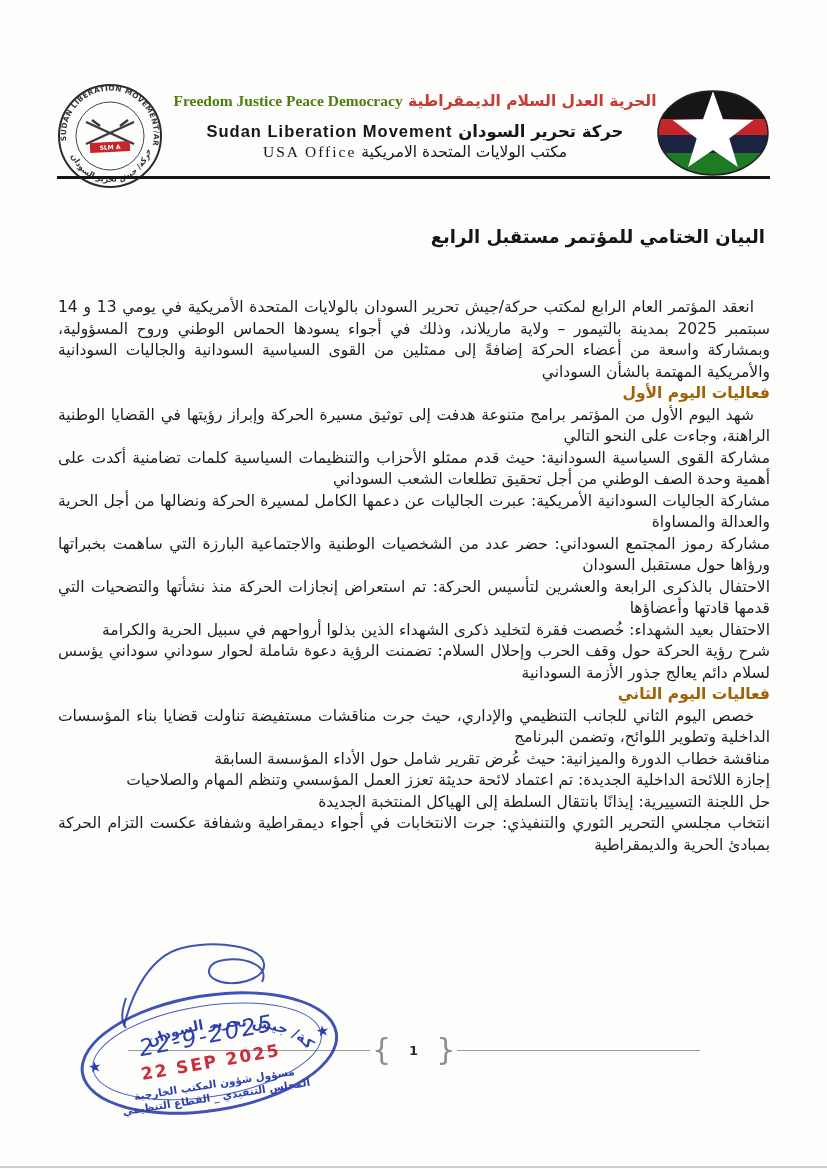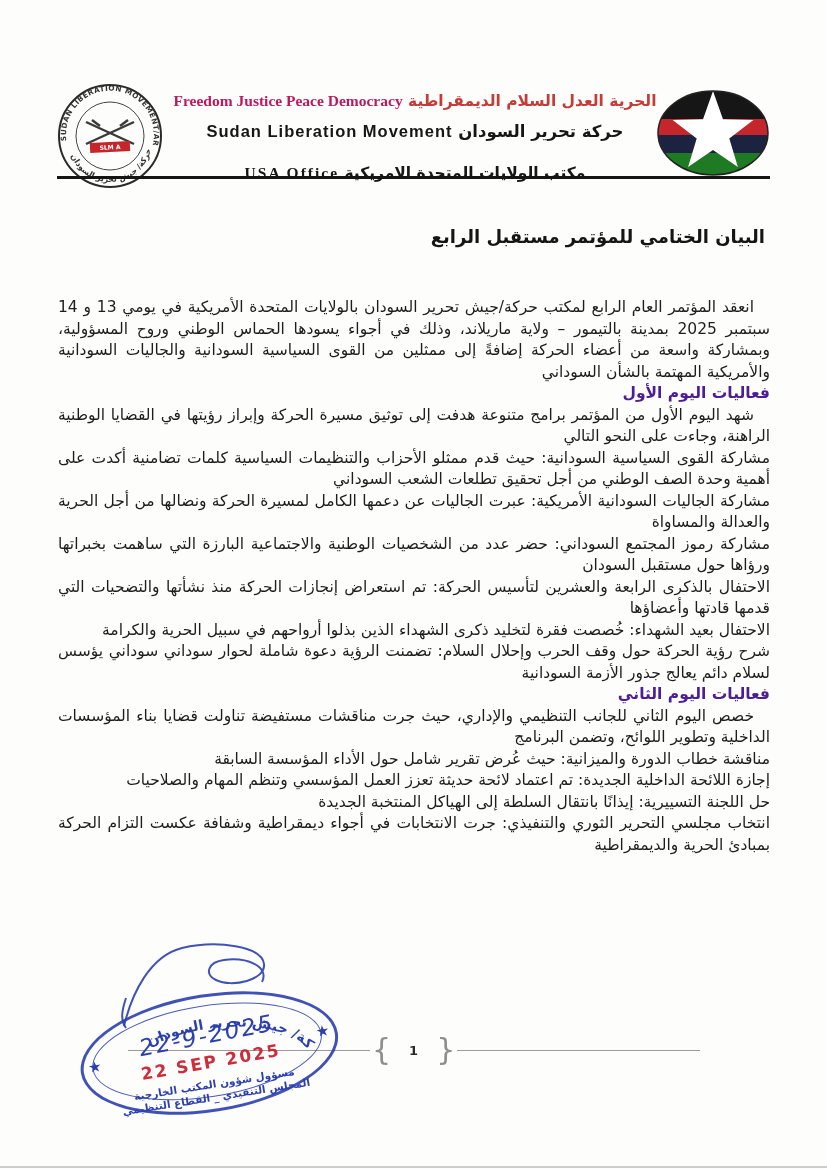--- a/index.html
+++ b/index.html
@@ -7,39 +7,39 @@
     position:relative;width:827px;height:1169px;margin:0 auto;
     background:#fdfdfc;overflow:hidden;
     font-family:"DejaVu Sans",sans-serif;color:#1d1d1d;
   }
   
   .seal-left{position:absolute;left:48px;top:82px;width:124px;height:112px;}
   .emblem-right{position:absolute;left:656px;top:90px;width:114px;height:86px;}
   .header-center{position:absolute;left:166px;top:92px;width:498px;text-align:center;direction:rtl;}
   .hline{white-space:nowrap;}
   .hline1{font-size:15.5px;font-weight:bold;color:#c53b36;}
-  .hline1 .en{font-family:"Liberation Serif",serif;color:#be185d;}
+  .hline1 .en{font-family:"Liberation Serif",serif;color:#4d7c0f;}
   .hline2{margin-top:12px;font-size:16.5px;font-weight:bold;color:#161616;}
   .hline2 .en{font-family:Liberation Sans, sans-serif;letter-spacing:1px;}
-  .hline3{margin-top:23px;font-size:15.5px;font-weight:bold;color:#161616;}
+  .hline3{margin-top:2px;font-size:15.5px;font-weight:normal;color:#161616;}
   .hline3 .en{font-family:"Liberation Serif",serif;letter-spacing:2px;}
   .header-rule{position:absolute;left:57px;top:176px;width:713px;height:3px;background:#151515;}
   
   .doc-title{
     position:absolute;top:226px;right:62px;direction:rtl;
     font-size:18px;font-weight:bold;color:#151515;
   }
   .doc-body{
     position:absolute;top:287px;right:57px;left:58px;
     direction:rtl;text-align:justify;
     font-size:15.5px;line-height:21.5px;color:#1d1d1d;margin-top:10px;
   }
   .doc-body p{margin:0;}
   .doc-body p.indent{text-indent:16px;}
-  .section-heading{margin:0;margin-top:14px;font-size:15.5px;font-weight:bold;color:#4c1d95;}
+  .section-heading{margin:0;margin-top:14px;font-size:15.5px;font-weight:bold;color:#a16207;}
   .section-heading:first-child{margin-top:0;}
   
   .stamp{position:absolute;left:78px;top:990px;width:264px;height:134px;transform:rotate(-9deg);z-index:3;}
   .stamp .oval-outer{position:absolute;left:2px;top:4px;width:254px;height:112px;border:3px solid #2b3fae;border-radius:50%;opacity:.9;}
   .stamp .oval-inner{position:absolute;left:14px;top:15px;width:230px;height:90px;border:1.5px solid #2b3fae;border-radius:50%;opacity:.85;}
   .stamp svg.arc{position:absolute;left:0;top:0;}
   .stamp .star{position:absolute;top:50px;font-size:15px;color:#2b3fae;}
   .stamp .star.left{left:10px;}
   .stamp .star.right{right:10px;}
   .stamp .hand-date{

